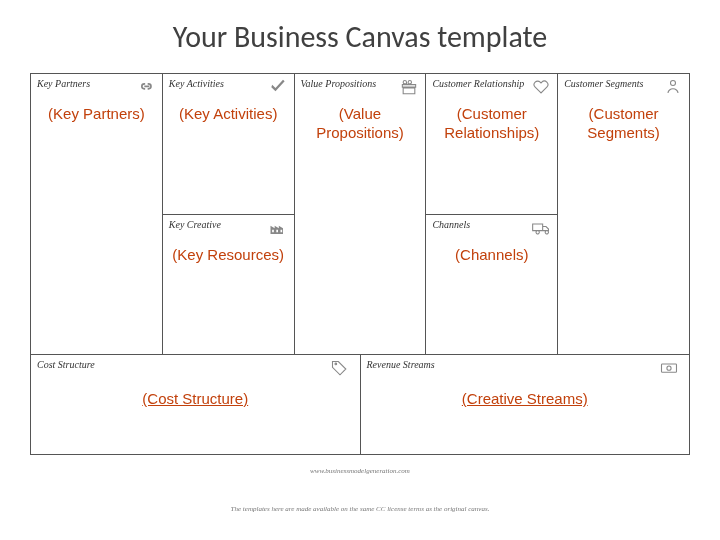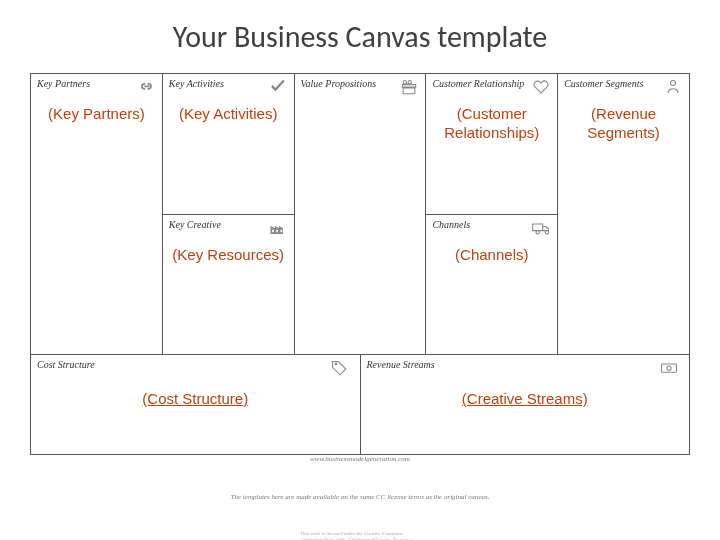--- a/index.html
+++ b/index.html
@@ -14,21 +14,21 @@
     font-size: 30px;
     font-weight: 400;
     text-align: center;
     color: #404040;
     margin: 8px 0 18px 0;
     font-family: Calibri, Arial, sans-serif;
   }
   .canvas {
     border: 1px solid #555;
     width: 660px;
-    margin: 0 auto;
+    margin: 12px auto;
   }
   .top {
     display: flex;
     height: 280px;
   }
   .col {
     border-right: 1px solid #555;
     display: flex;
     flex-direction: column;
     flex: 1;
@@ -159,20 +159,21 @@
     </div>
 
     <div class="col">
       <div class="cell">
         <div class="cell-label">Value Propositions</div>
         <span class="cell-icon">
           <svg viewBox="0 0 24 20">
               <path d="M4 8h16v3H4V8zm1 4h14v7H5v-7zm6-7c0-1 1-2 2-2s2 1 2 2-1 2-2 2h-2V5zm-2 0c0-1-1-2-2-2S5 4 5 5s1 2 2 2h2V5z" fill="none" stroke="currentColor" stroke-width="1.3"></path>
             </svg>
         </span>
+        <div class="cell-placeholder">(Value Propositions)</div>
       </div>
     </div>
 
     <div class="col split">
       <div class="cell">
         <div class="cell-label">Customer Relationship</div>
         <span class="cell-icon">
           <svg viewBox="0 0 24 20">
               <path d="M12 18l-7-7a4 4 0 1 1 6-6l1 1 1-1a4 4 0 1 1 6 6l-7 7z" fill="none" stroke="currentColor" stroke-width="1.3"></path>
             </svg>
@@ -192,21 +193,21 @@
 
     <div class="col">
       <div class="cell">
         <div class="cell-label">Customer Segments</div>
         <span class="cell-icon">
           <svg viewBox="0 0 24 20">
               <circle cx="12" cy="6" r="3" fill="none" stroke="currentColor" stroke-width="1.3"></circle>
               <path d="M6 18c0-3 3-5 6-5s6 2 6 5" fill="none" stroke="currentColor" stroke-width="1.3"></path>
             </svg>
         </span>
-        <div class="cell-placeholder">(Revenue Segments)</div>
+        <div class="cell-placeholder">(Customer Segments)</div>
       </div>
     </div>
 
   </div>
 
   <div class="bottom">
     <div class="bcell">
       <div class="cell-label">Cost Structure</div>
       <span class="cell-icon" style="right:10px">
         <svg viewBox="0 0 24 20">

